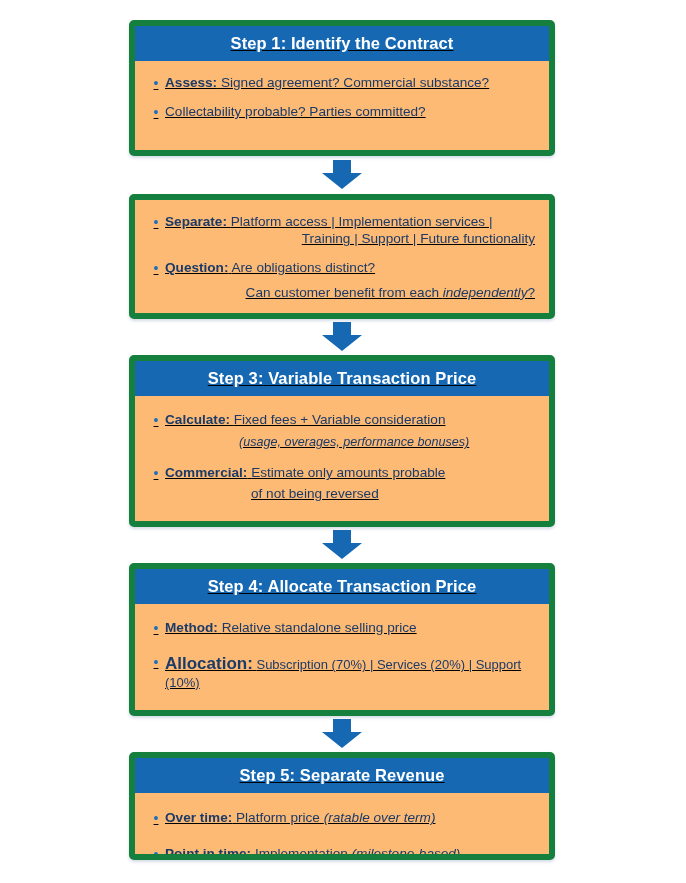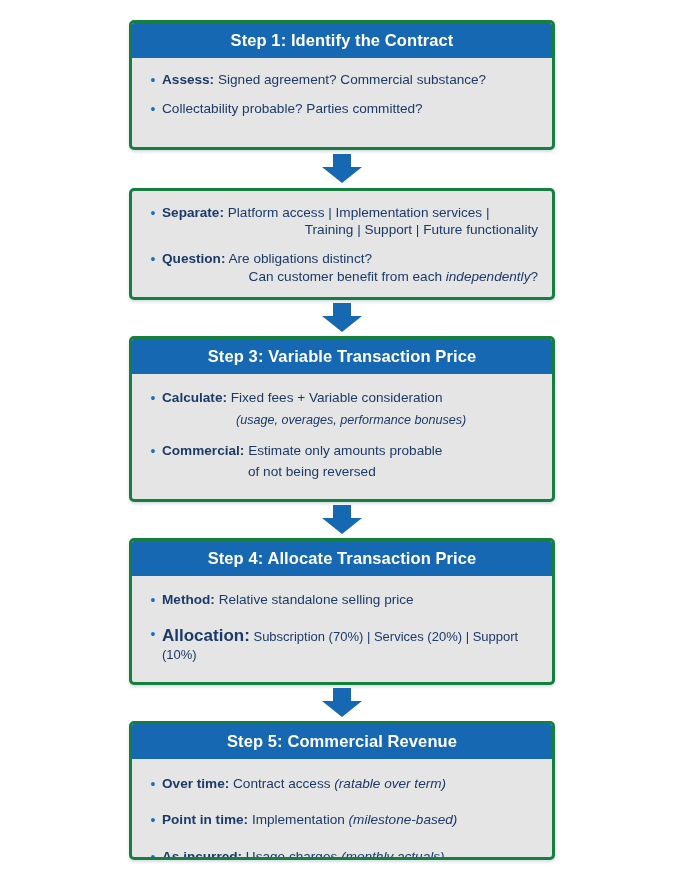--- a/index.html
+++ b/index.html
@@ -18,26 +18,27 @@
     width: 686px;
     height: 883px;
     box-sizing: border-box;
     padding: 20px 131px 23px 129px;
     display: flex;
     flex-direction: column;
     align-items: stretch;
   }
 
   .card {
-    background: #e5e5e5;
-    border: 3px solid #15803d;
+    background: #fdba74;
+    border: 6px solid #15803d;
     border-radius: 5px;
     box-shadow: 0 2px 3px rgba(120, 140, 175, 0.30);
     overflow: hidden;
     flex: none;
+    text-decoration: underline;
   }
 
   .card-header {
     background: #1668b3;
     color: #ffffff;
     font-size: 16.5px;
     font-weight: bold;
     text-align: center;
     letter-spacing: 0.1px;
     padding: 8px 6px 9px 6px;
@@ -140,21 +141,21 @@
           <span class="lbl">Separate:</span>
           <span>Platform access | Implementation services |</span>
           <span class="cont indent-2">Training | Support | Future functionality</span>
         </span>
       </div>
       <div class="bullet-row" style="margin-bottom:0;">
         <span class="dot">•</span>
         <span class="bullet-text">
           <span class="lbl">Question:</span>
           <span>Are obligations distinct?</span>
-          <span class="cont indent-2" style="">
+          <span class="cont indent-2" style="margin-top:7px;">
             <span>Can customer benefit from each </span><span class="ital">independently</span><span>?</span>
           </span>
         </span>
       </div>
     </div>
   </div>
 
   <div class="arrow-wrap gap-2" style="height:36px;">
     <svg class="arrow" viewBox="0 0 46 30">
       <polygon points="14,0 32,0 32,13 43,13 23,29 3,13 14,13" fill="currentColor"></polygon>
@@ -220,28 +221,28 @@
   <div class="arrow-wrap gap-4" style="height:36px;">
     <svg class="arrow" viewBox="0 0 46 30">
       <polygon points="14,0 32,0 32,13 43,13 23,29 3,13 14,13" fill="currentColor"></polygon>
     </svg>
   </div>
 
   <div class="card" style="flex:1;">
     <div class="card-header">
       <span>Step 5:</span>
       <span class="sp"> </span>
-      <span>Commercial Revenue</span>
+      <span>Separate Revenue</span>
     </div>
     <div class="card-body" style="padding-top:16px;">
       <div class="bullet-row" style="margin-bottom:18px;">
         <span class="dot">•</span>
         <span class="bullet-text">
           <span class="lbl">Over time:</span>
-          <span>Contract access </span><span class="ital">(ratable over term)</span>
+          <span>Platform price </span><span class="ital">(ratable over term)</span>
         </span>
       </div>
       <div class="bullet-row" style="margin-bottom:18px;">
         <span class="dot">•</span>
         <span class="bullet-text">
           <span class="lbl">Point in time:</span>
           <span>Implementation </span><span class="ital">(milestone-based)</span>
         </span>
       </div>
       <div class="bullet-row" style="margin-bottom:0;">

